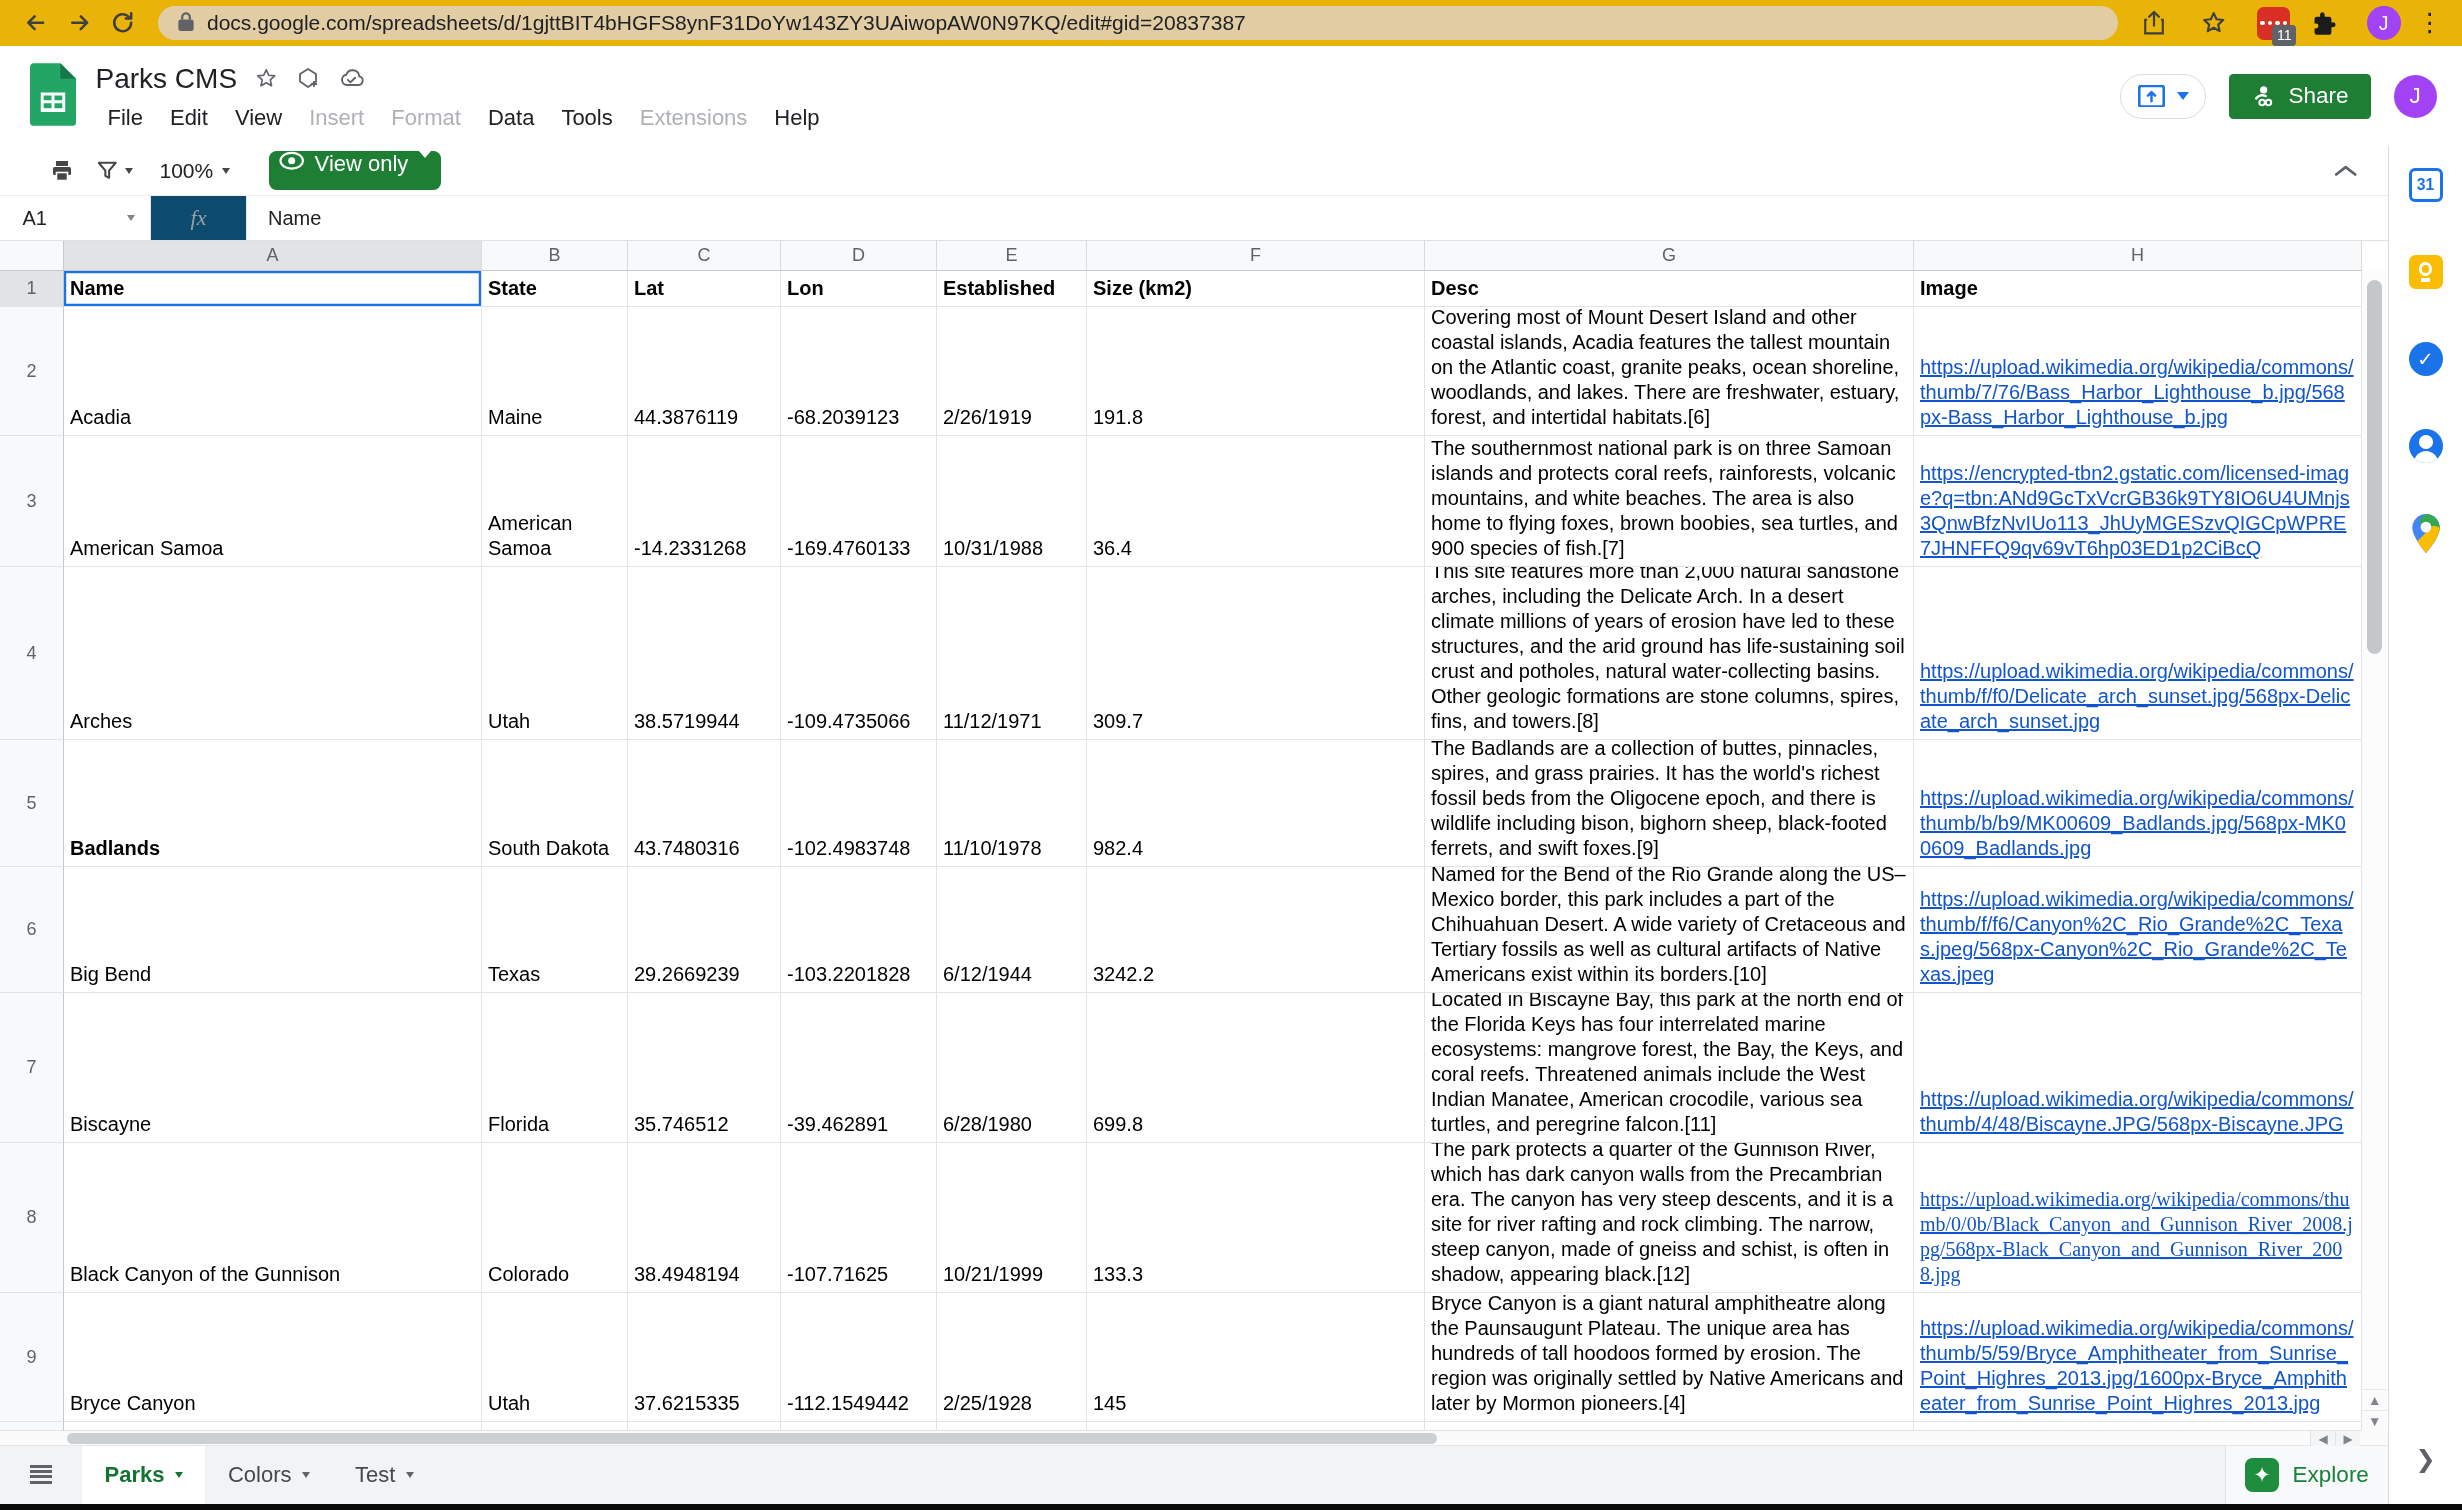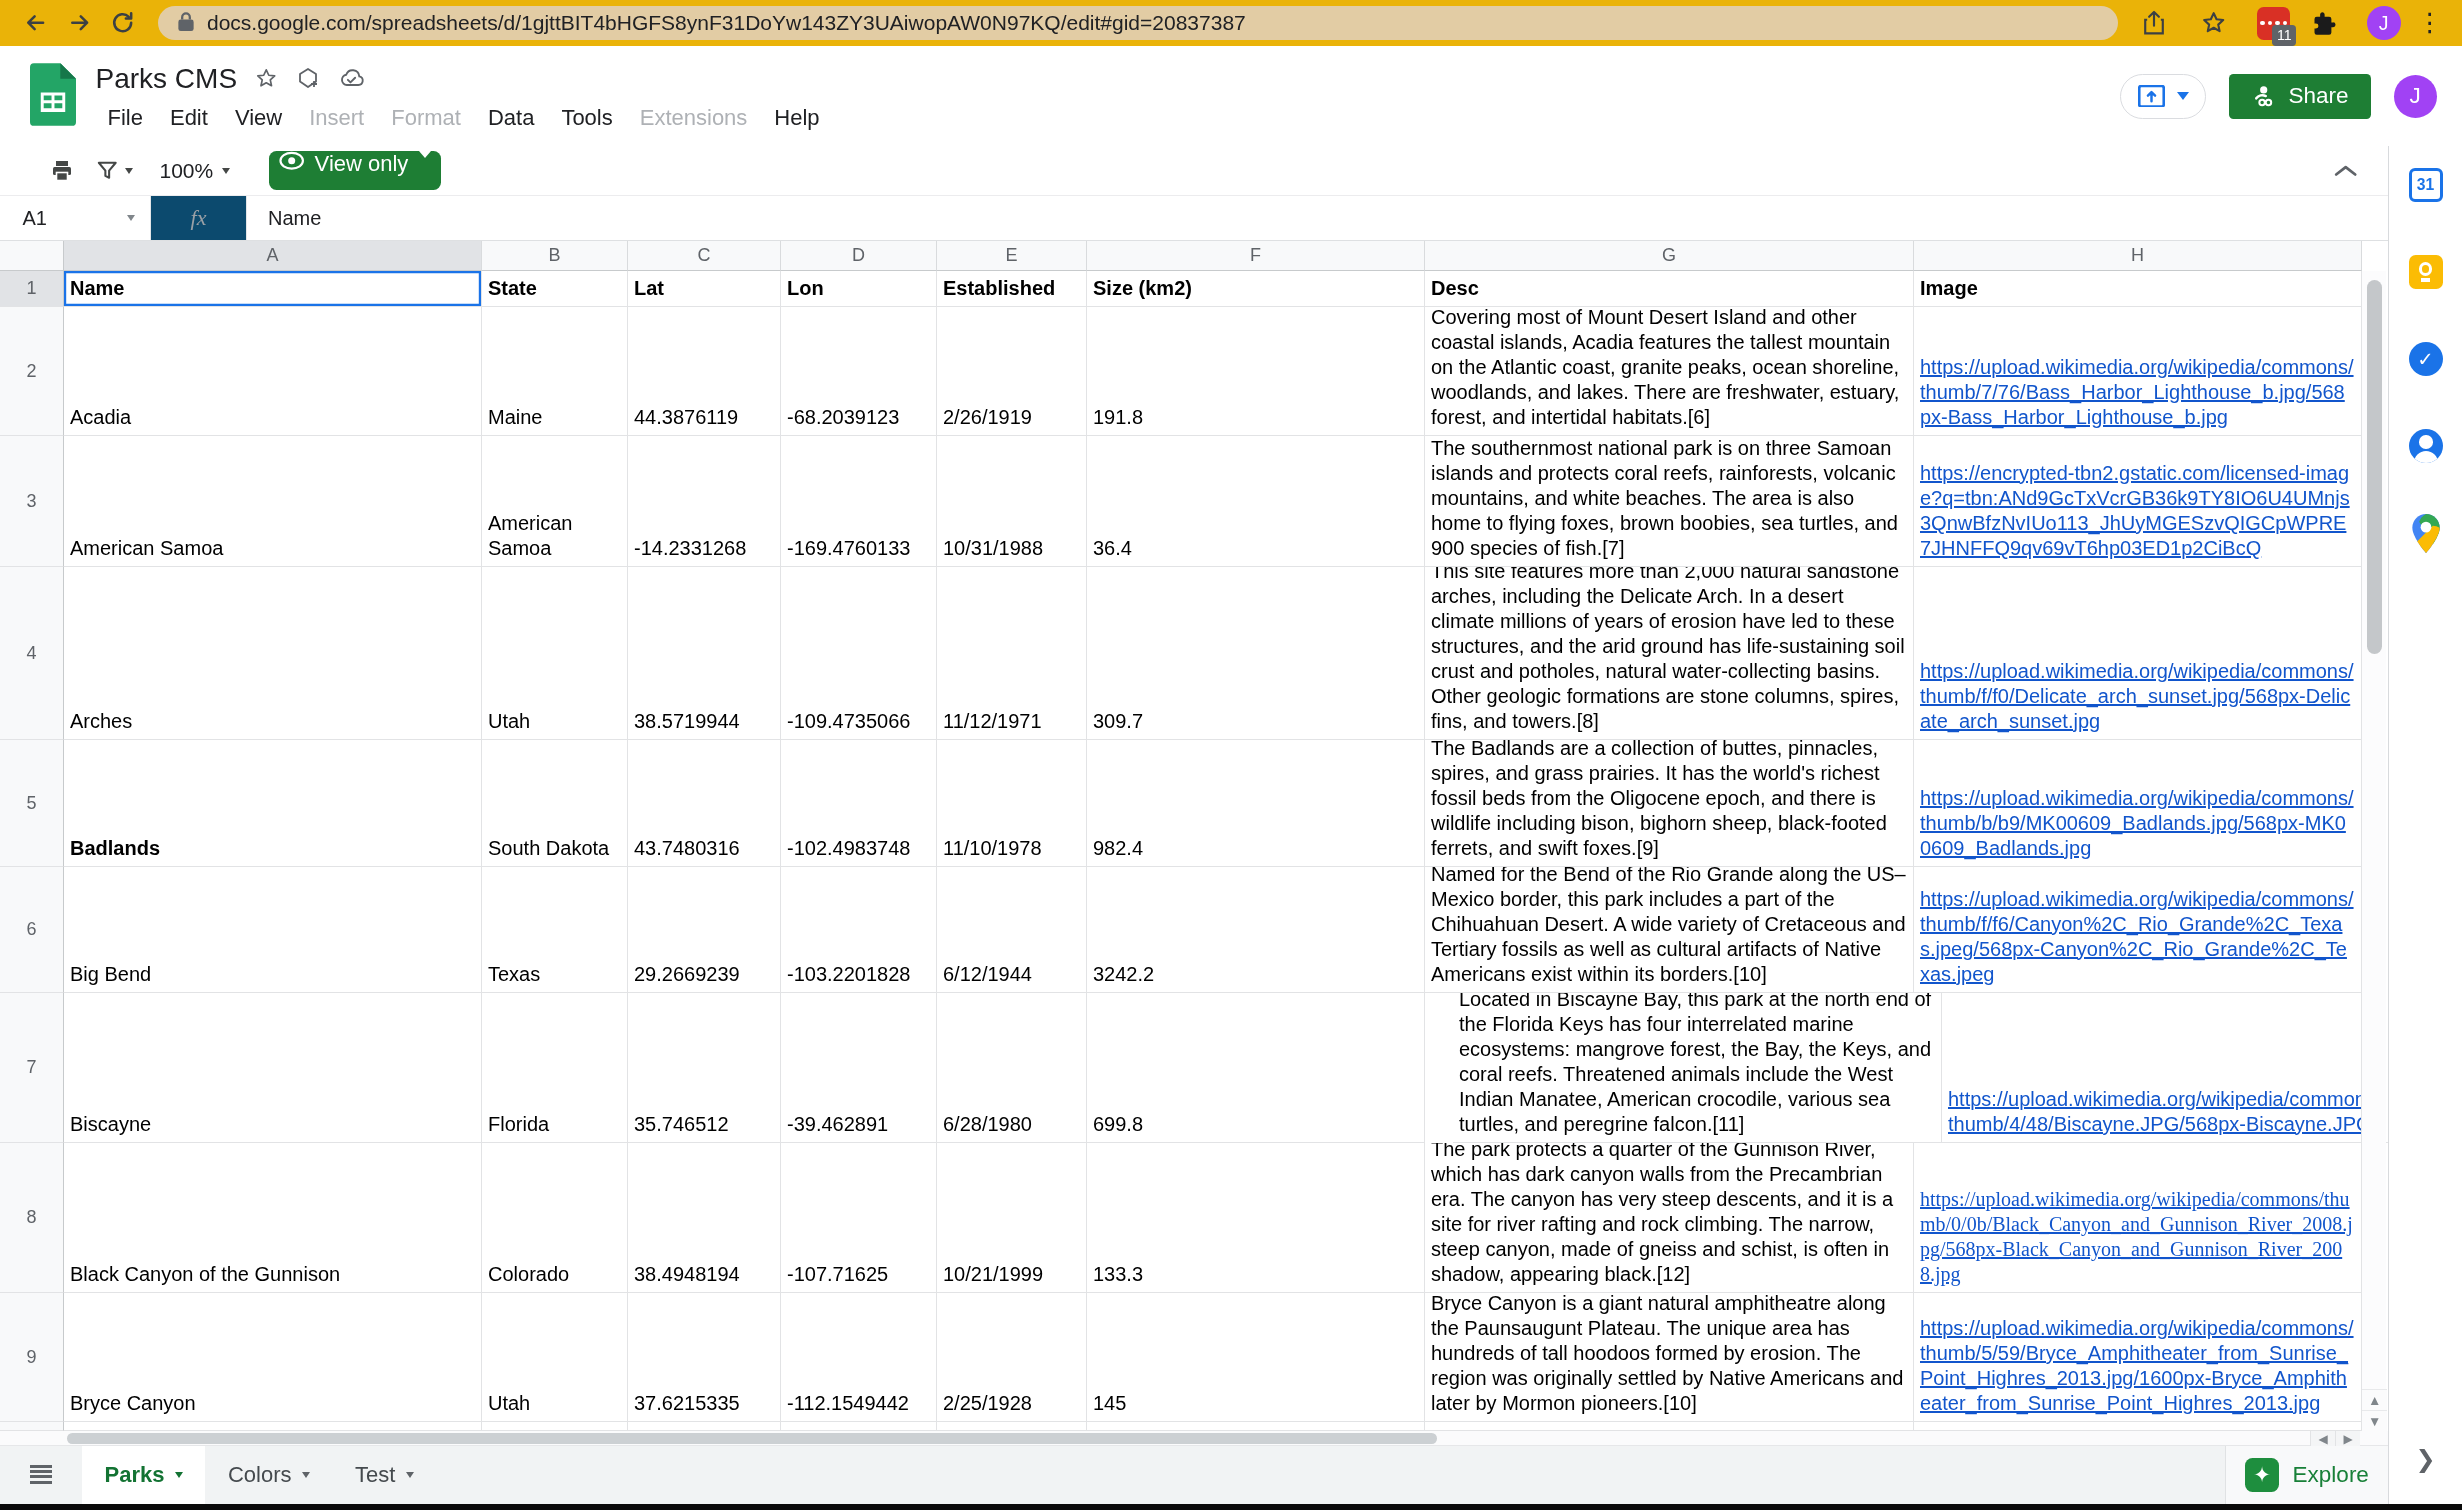--- a/index.html
+++ b/index.html
@@ -469,21 +469,21 @@
             </div>
             <div class="g-cell num" style="width: 156px;">
               <span class="wrap">-39.462891</span>
             </div>
             <div class="g-cell num" style="width: 150px;">
               <span class="wrap">6/28/1980</span>
             </div>
             <div class="g-cell num" style="width: 338px;">
               <span class="wrap">699.8</span>
             </div>
-            <div class="g-cell" style="width: 489px; margin-left: 28px;">
+            <div class="g-cell" style="width: 489px;">
               <span class="wrap">Located in Biscayne Bay, this park at the north end of the Florida Keys has four interrelated marine ecosystems: mangrove forest, the Bay, the Keys, and coral reefs. Threatened animals include the West Indian Manatee, American crocodile, various sea turtles, and peregrine falcon.[11]</span>
             </div>
             <div class="g-cell" style="width: 448px;">
               <a href="#">https://upload.wikimedia.org/wikipedia/commons/thumb/4/48/Biscayne.JPG/568px-Biscayne.JPG</a>
             </div>
           </div>
           <div class="g-row" style="height: 150px;">
             <div class="g-rownum">8</div>
             <div class="g-cell" style="width: 418px;">
               <span class="wrap">Black Canyon of the Gunnison</span>
@@ -524,21 +524,21 @@
             <div class="g-cell num" style="width: 156px;">
               <span class="wrap">-112.1549442</span>
             </div>
             <div class="g-cell num" style="width: 150px;">
               <span class="wrap">2/25/1928</span>
             </div>
             <div class="g-cell num" style="width: 338px;">
               <span class="wrap">145</span>
             </div>
             <div class="g-cell" style="width: 489px;">
-              <span class="wrap">Bryce Canyon is a giant natural amphitheatre along the Paunsaugunt Plateau. The unique area has hundreds of tall hoodoos formed by erosion. The region was originally settled by Native Americans and later by Mormon pioneers.[10]</span>
+              <span class="wrap">Bryce Canyon is a giant natural amphitheatre along the Paunsaugunt Plateau. The unique area has hundreds of tall hoodoos formed by erosion. The region was originally settled by Native Americans and later by Mormon pioneers.[4]</span>
             </div>
             <div class="g-cell" style="width: 448px;">
               <a href="#">https://upload.wikimedia.org/wikipedia/commons/thumb/5/59/Bryce_Amphitheater_from_Sunrise_Point_Highres_2013.jpg/1600px-Bryce_Amphitheater_from_Sunrise_Point_Highres_2013.jpg</a>
             </div>
           </div>
           <div class="g-row" style="height: 9px; overflow: hidden;">
             <div class="g-rownum"></div>
             <div class="g-cell" style="width: 418px;"></div>
             <div class="g-cell" style="width: 146px;"></div>
             <div class="g-cell" style="width: 153px;"></div>

